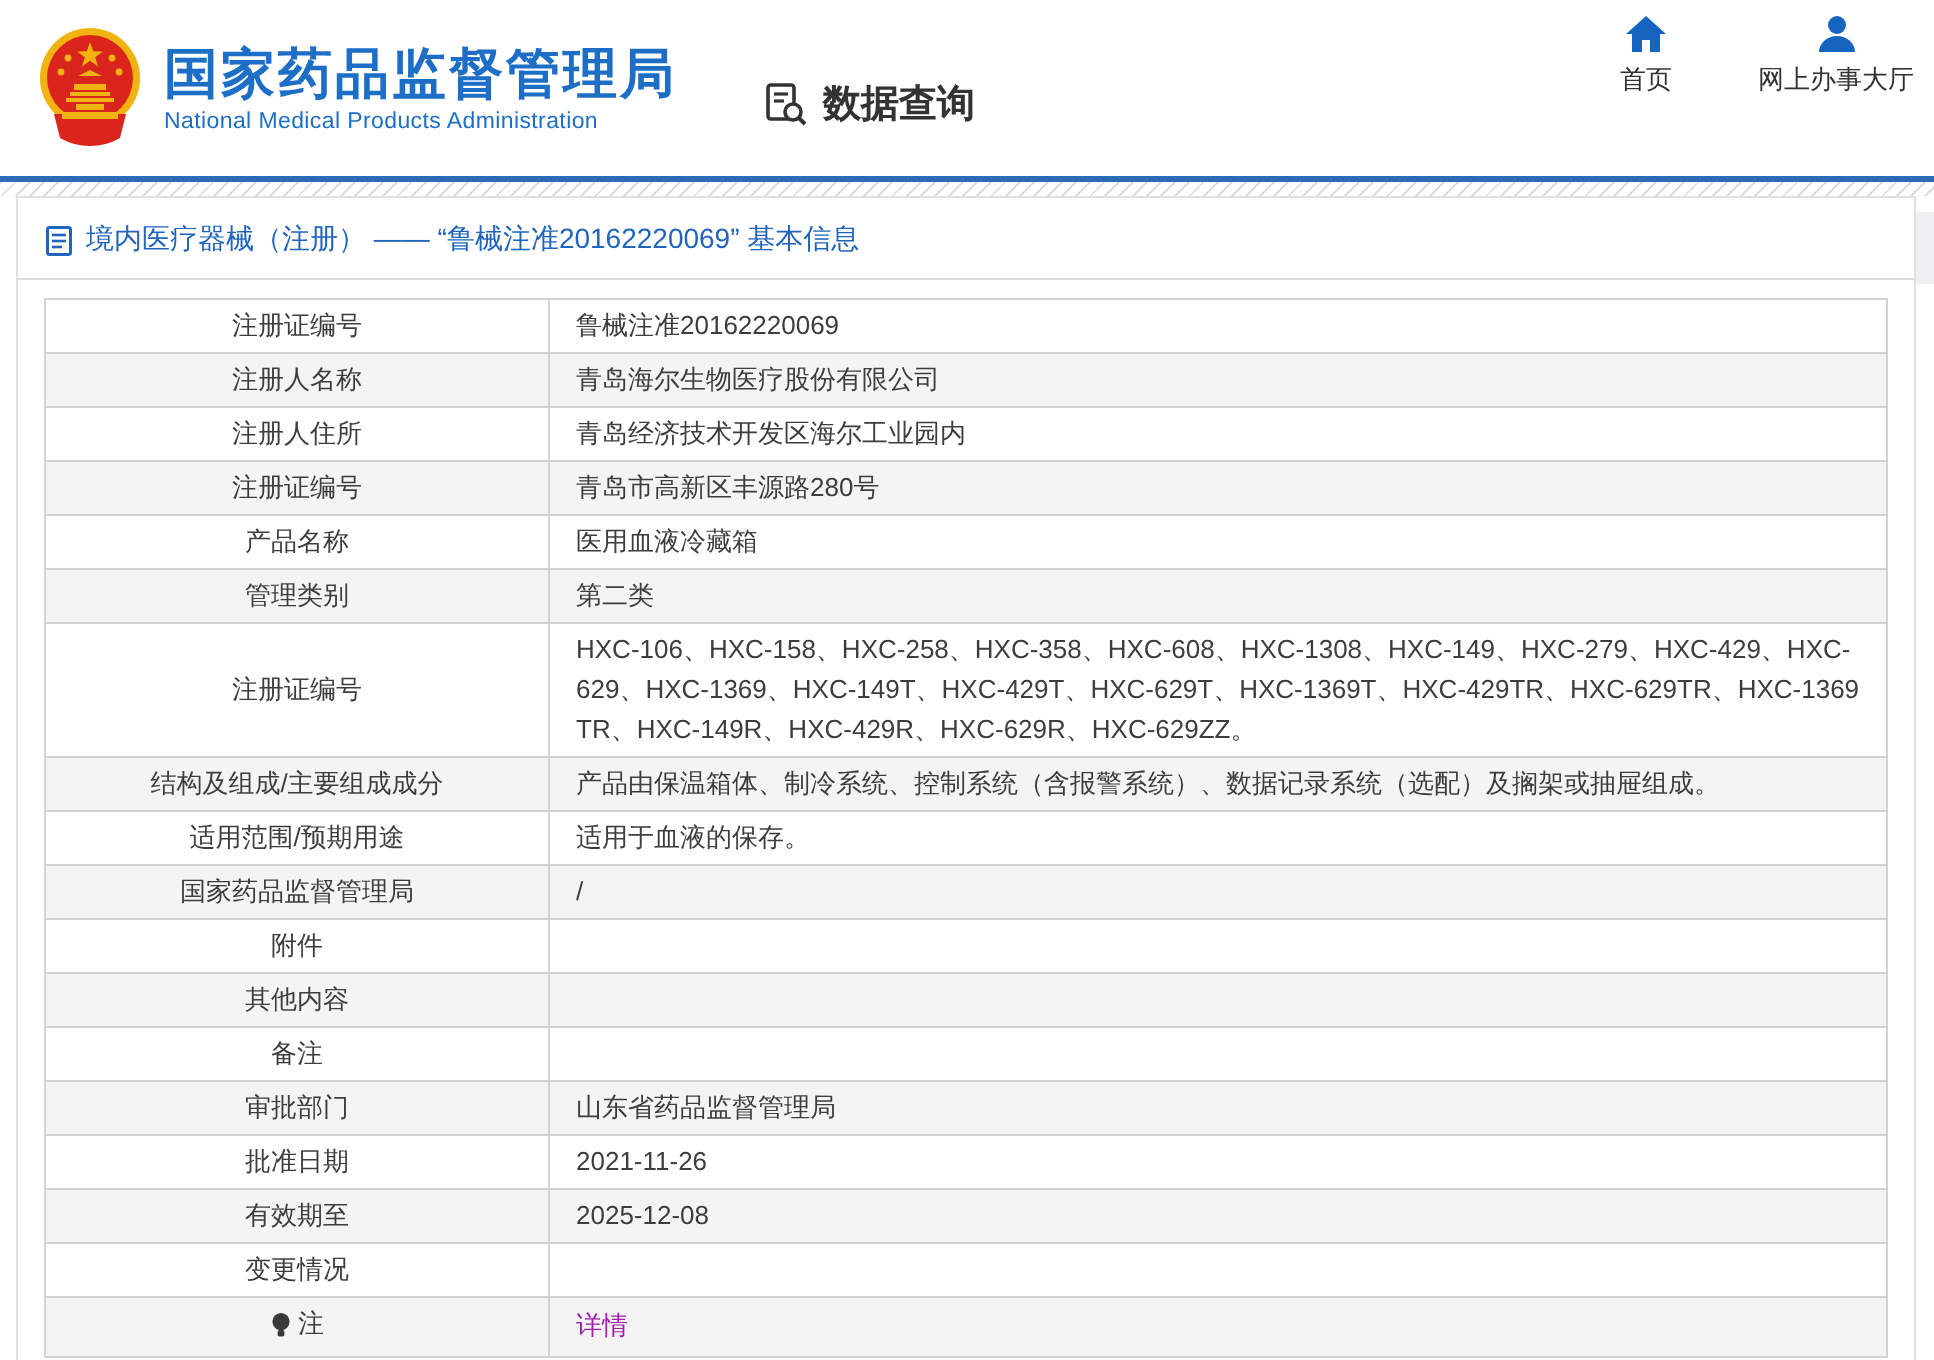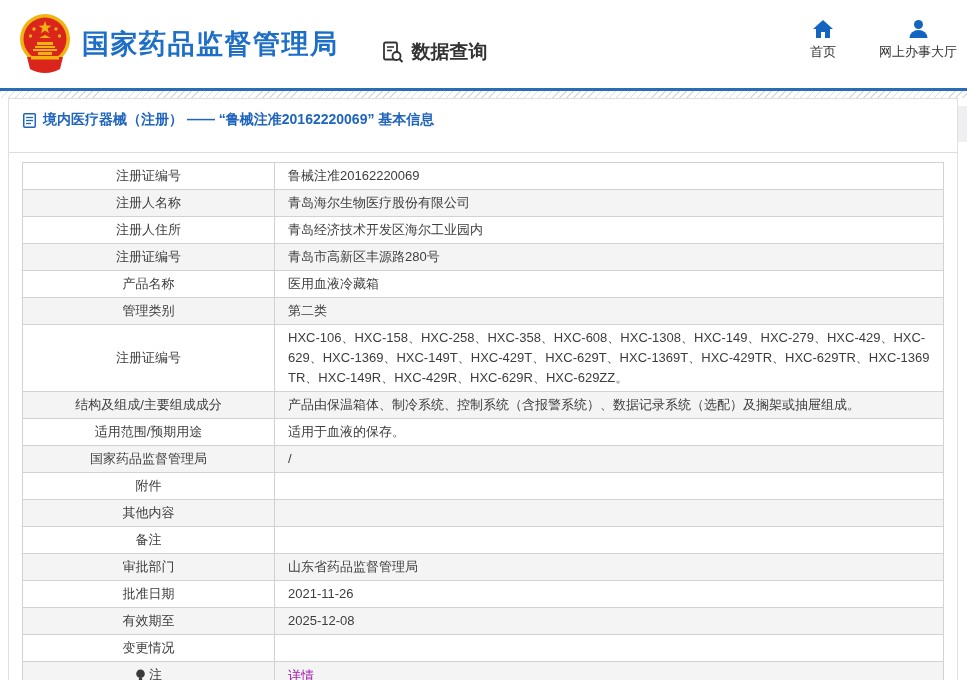--- a/index.html
+++ b/index.html
@@ -7,34 +7,34 @@
     font-family:"Liberation Sans","DejaVu Sans",sans-serif; }
 
   
   .header { height:88px; display:flex; align-items:center; padding-left:18px; position:relative; background:#fff; }
   .brand { display:flex; align-items:center; gap:10px; }
   .emblem { width:54px; height:62px; flex:0 0 auto; }
   .brand-cn { font-size:27px; font-weight:bold; color:#1d6ec6; letter-spacing:1.5px; line-height:30px; }
   .brand-en { font-size:11.5px; color:#1d6ec6; margin-top:3px; letter-spacing:0.2px; }
   .data-query { display:flex; align-items:center; gap:7px; margin-left:42px; margin-top:16px;
     font-size:19px; font-weight:600; color:#333; cursor:pointer; }
-  .header-nav { position:absolute; right:10px; top:20px; display:flex; gap:30px; }
+  .header-nav { position:absolute; right:10px; top:8px; display:flex; gap:30px; }
   .nav-item { display:flex; flex-direction:column; align-items:center; gap:5px; cursor:pointer; min-width:52px; }
   .nav-item .lbl { font-size:13px; color:#333; }
 
   .blue-line { height:3px; background:#2a6cb5; }
   .hatch { height:7px; background:repeating-linear-gradient(135deg,#dcdcdc 0,#dcdcdc 1px,#ffffff 1px,#ffffff 5px); }
 
   
   .main { position:relative; padding:0 9px 0 8px; }
   .corner-patch { position:absolute; right:0; top:8px; width:67px; height:36px; background:#edeff0; }
   .wrapper { background:#fff; border:1px solid #e0e0e0; min-height:574px; position:relative; }
 
-  .breadcrumb { display:flex; align-items:center; gap:7px; padding:12px 14px 23px;
-    border-bottom:1px solid #dcdcdc; color:#2065bd; font-size:14px; font-weight:700; }
+  .breadcrumb { display:flex; align-items:center; gap:7px; padding:12px 14px 10px;
+    border-bottom:1px solid #dcdcdc; color:#2065bd; font-size:14px; font-weight:400; }
 
   table.info { border-collapse:collapse; table-layout:fixed; width:calc(100% - 26px);
     margin:9px 13px 14px; border:1px solid #c6c6c6; }
   .info tr:nth-child(even) { background:#f4f4f4; }
   .info th, .info td { border:1px solid #d2d2d2; font-size:13px; color:#3d3d3d;
     padding:4px 13px; line-height:18px; font-weight:normal; vertical-align:middle; }
   .info th { width:252px; text-align:center; }
   .info td.model-cell { line-height:20px; word-break:break-all; padding-top:3px; padding-bottom:3px; }
   .note-label { display:inline-flex; align-items:center; gap:3px; justify-content:flex-end; }
   a.detail-link { color:#a21caf; text-decoration:none; cursor:pointer; }
@@ -52,20 +52,21 @@
       <polygon points="27,8 28.6,12.6 33.4,12.7 29.6,15.6 31,20.2 27,17.4 23,20.2 24.4,15.6 20.6,12.7 25.4,12.6" fill="#f0b310"></polygon>
       <circle cx="16" cy="16" r="1.7" fill="#f0b310"></circle>
       <circle cx="38" cy="16" r="1.7" fill="#f0b310"></circle>
       <circle cx="12.5" cy="23" r="1.7" fill="#f0b310"></circle>
       <circle cx="41.5" cy="23" r="1.7" fill="#f0b310"></circle>
       <path d="M15 36 h24 v2 h-24 z M17 33 h20 v2 h-20 z M19 29 h16 v3 h-16 z M21 25 l6-3 6 3 z" fill="#f0b310"></path>
       <rect x="20" y="39" width="14" height="3" fill="#f0b310"></rect>
     </svg>
     <div>
       <div class="brand-cn">国家药品监督管理局</div>
+      <div class="brand-en">National Medical Products Administration</div>
     </div>
   </div>
 
   <div class="data-query">
     <svg width="24" height="24" viewBox="0 0 24 24">
       <rect x="3" y="2.5" width="13" height="17" rx="1.5" fill="none" stroke="#333" stroke-width="1.8"></rect>
       <line x1="6" y1="7" x2="13" y2="7" stroke="#333" stroke-width="1.6"></line>
       <line x1="6" y1="10.5" x2="11" y2="10.5" stroke="#333" stroke-width="1.6"></line>
       <circle cx="15.5" cy="16" r="4" fill="#fff" stroke="#333" stroke-width="1.8"></circle>
       <line x1="18.4" y1="19" x2="21.5" y2="22" stroke="#333" stroke-width="2"></line>

